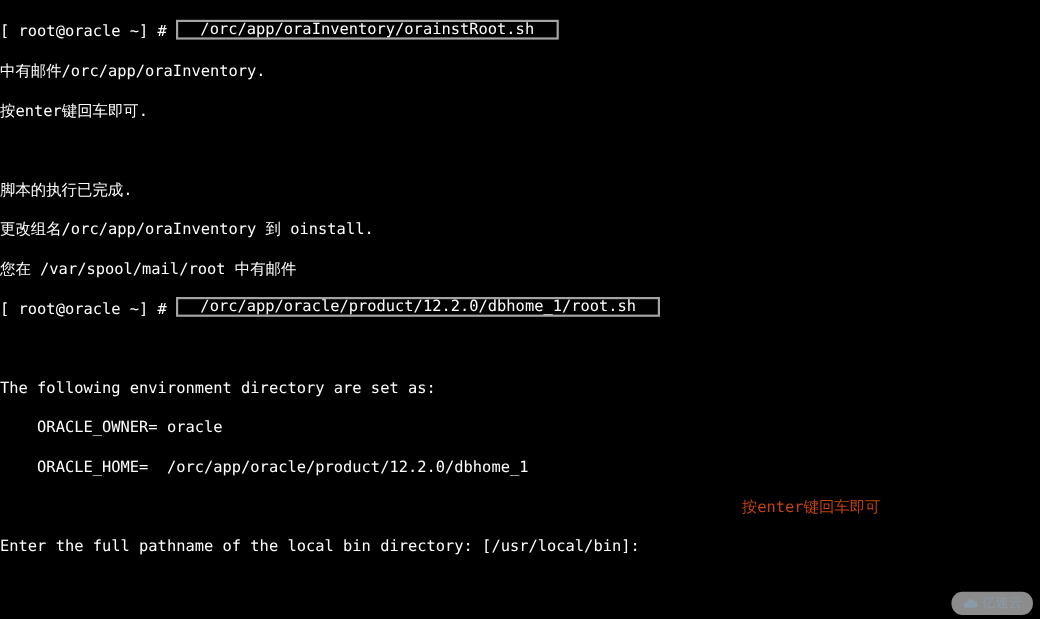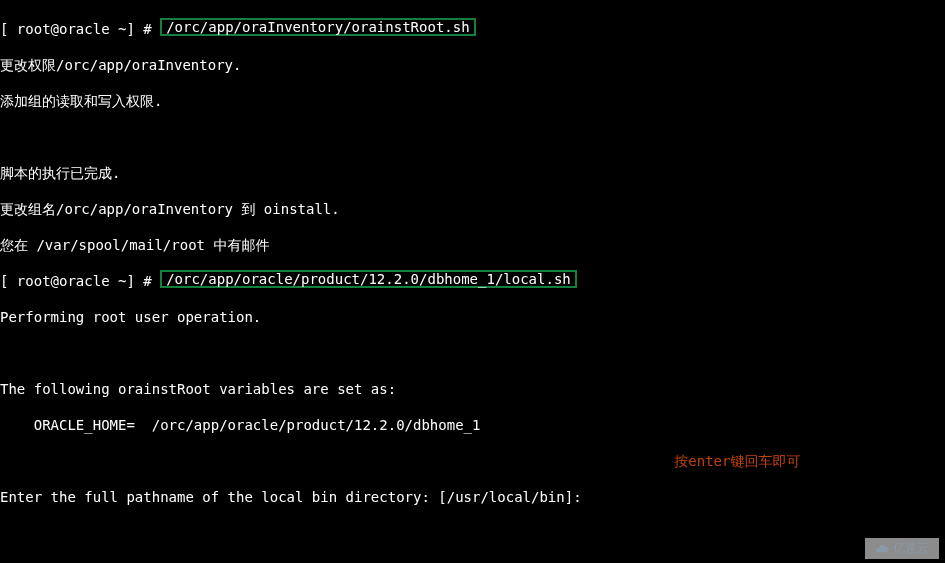--- a/index.html
+++ b/index.html
@@ -18,63 +18,63 @@
     white-space: pre;
     position: relative;
     padding: 2px 0 0 0;
   }
   .line {
     display: block;
     min-height: 18px;
   }
   .hl-box {
     display: inline-block;
-    border: 2px solid #15803d;
-    padding: 0 4px;
+    border: 2px solid #a3a3a3;
+    padding: 0 20px;
     margin: -2px 0;
     line-height: 14px;
     height: 14px;
     position: relative;
     top: -2px;
   }
   .ann {
     color: #c2410c;
     font-family: "SimSun", "Microsoft YaHei", monospace;
   }
   .watermark {
     position: absolute;
     right: 6px;
     bottom: 4px;
     background: rgba(255,255,255,0.55);
     color: #8a9aa8;
     font-family: "Microsoft YaHei", Arial, sans-serif;
     font-size: 12px;
     padding: 2px 10px;
-    border-radius: 0;
+    border-radius: 10px;
     display: flex;
     align-items: center;
     gap: 4px;
   }
   .watermark svg { width: 14px; height: 14px; }
 </style>
 </head>
 <body>
 
 <div class="terminal">
 <span class="line"><span>[ root@oracle ~] # </span><span class="hl-box">/orc/app/oraInventory/orainstRoot.sh</span></span>
-<span class="line">更改权限/orc/app/oraInventory.</span>
-<span class="line">添加组的读取和写入权限.</span>
+<span class="line">中有邮件/orc/app/oraInventory.</span>
+<span class="line">按enter键回车即可.</span>
 <span class="line"></span>
 <span class="line">脚本的执行已完成.</span>
 <span class="line">更改组名/orc/app/oraInventory 到 oinstall.</span>
 <span class="line">您在 /var/spool/mail/root 中有邮件</span>
-<span class="line"><span>[ root@oracle ~] # </span><span class="hl-box">/orc/app/oracle/product/12.2.0/dbhome_1/local.sh</span></span>
-<span class="line">Performing root user operation.</span>
+<span class="line"><span>[ root@oracle ~] # </span><span class="hl-box">/orc/app/oracle/product/12.2.0/dbhome_1/root.sh</span></span>
 <span class="line"></span>
-<span class="line">The following orainstRoot variables are set as:</span>
+<span class="line">The following environment directory are set as:</span>
+<span class="line">    ORACLE_OWNER= oracle</span>
 <span class="line">    ORACLE_HOME=  /orc/app/oracle/product/12.2.0/dbhome_1</span>
 <span class="line"><span>                                                                              </span><span class="ann">  按enter键回车即可</span></span>
 <span class="line">Enter the full pathname of the local bin directory: [/usr/local/bin]: </span>
 
 
 
 
 
 
 

